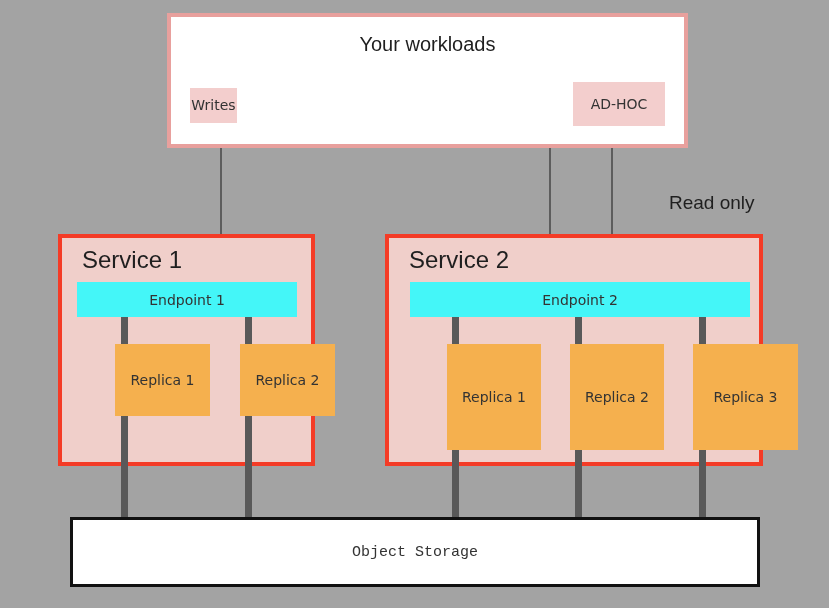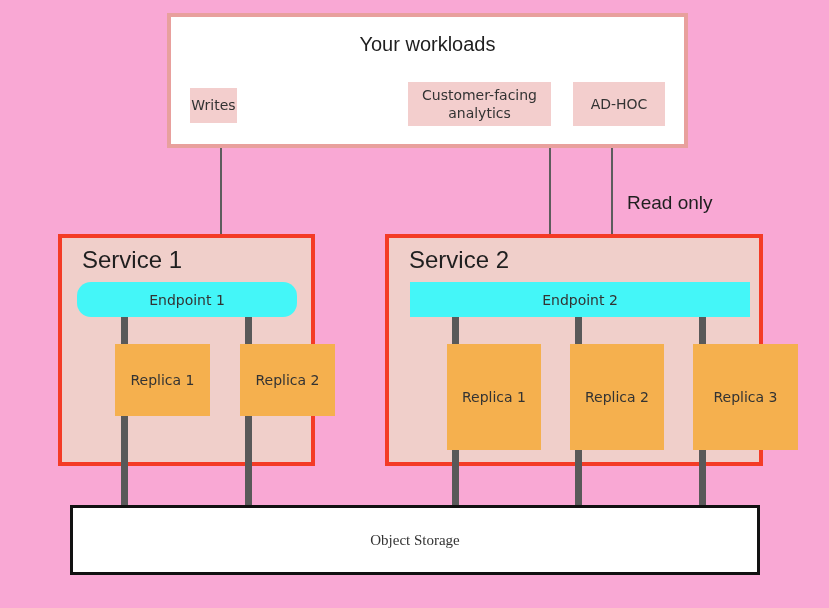--- a/index.html
+++ b/index.html
@@ -1,21 +1,21 @@
 <!DOCTYPE html>
 <html style="--c-panel-border: #e8a09d; --c-workload-item-bg: #f3cecd; --c-service-bg: #f0cfca; --c-service-border: #f43b26; --c-endpoint-bg: #44f6f8; --c-replica-bg: #f5b04e; --c-connector: #595959; --c-arrow: #5d5d5d; --c-storage-border: #111111; --c-text-dark: #1f1f1f; --c-text-box: #333333;"><head>
 <meta charset="utf-8">
 <style>
   * { margin: 0; padding: 0; box-sizing: border-box; }
   html, body { background: #ffffff; }
   #canvas {
     position: relative;
     width: 829px;
     height: 608px;
-    background: #f9a8d4;
+    background: #a3a3a3;
     overflow: hidden;
     font-family: "Liberation Sans", sans-serif;
     padding-left: 48px;
   }
   .abs { position: absolute; }
 
   
   .workloads-box {
     left: 167px; top: 13px; width: 521px; height: 135px;
     border: 4px solid var(--c-panel-border);
@@ -43,21 +43,21 @@
   .wl-cfa     { left: 408px; top: 82px; width: 143px; height: 44px; }
   .wl-adhoc   { left: 573px; top: 82px; width: 92px;  height: 44px; }
 
   
   .zone-label {
     font-size: 19px;
     color: var(--c-text-dark);
     z-index: 2;
   }
   .zone-left  { left: 30px;  top: 192px; }
-  .zone-right { left: 627px; top: 192px; }
+  .zone-right { left: 669px; top: 192px; }
 
   
   .service-box {
     background: var(--c-service-bg);
     border: 4px solid var(--c-service-border);
     z-index: 1;
   }
   .svc1 { left: 58px;  top: 234px; width: 257px; height: 232px; }
   .svc2 { left: 385px; top: 234px; width: 378px; height: 232px; }
   .service-name {
@@ -69,21 +69,21 @@
   .svc2-name { left: 409px; top: 246px; text-align: right; }
 
   .endpoint-bar {
     background: var(--c-endpoint-bg);
     color: var(--c-text-box);
     font-family: "DejaVu Sans", sans-serif;
     font-size: 14px;
     display: flex; align-items: center; justify-content: center;
     z-index: 2;
   }
-  .ep1 { left: 77px;  top: 282px; width: 220px; height: 35px; border-radius: 14px; }
+  .ep1 { left: 77px;  top: 282px; width: 220px; height: 35px; }
   .ep2 { left: 410px; top: 282px; width: 340px; height: 35px; }
 
   .replica-box {
     background: var(--c-replica-bg);
     color: var(--c-text-box);
     font-family: "DejaVu Sans", sans-serif;
     font-size: 14px;
     display: flex; align-items: center; justify-content: center;
     z-index: 4;
     margin-left: 38px;
@@ -101,25 +101,25 @@
     z-index: 3;
   }
   .c1 { left: 121px; }
   .c2 { left: 245px; }
   .c3 { left: 452px; }
   .c4 { left: 575px; }
   .c5 { left: 699px; }
 
   
   .storage-box {
-    left: 70px; top: 505px; width: 690px; height: 70px;
+    left: 70px; top: 517px; width: 690px; height: 70px;
     background: #ffffff;
     border: 3px solid var(--c-storage-border);
     display: flex; align-items: center; justify-content: center;
-    font-family: Liberation Serif, serif;
+    font-family: Liberation Mono, monospace;
     font-size: 15px;
     color: var(--c-text-box);
     z-index: 5;
   }
 
   
   .arrow { z-index: 6; }
   .arrow-line {
     position: absolute;
     width: 2px;
@@ -141,21 +141,20 @@
 </style>
 </head>
 <body>
 
 <div id="canvas">
 
   <div class="abs workloads-box"></div>
   <div class="abs workloads-title">Your workloads</div>
 
   <div class="abs workload-item wl-writes">Writes</div>
-  <div class="abs workload-item wl-cfa">Customer-facing analytics</div>
   <div class="abs workload-item wl-adhoc">AD-HOC</div>
 
   <div class="abs zone-label zone-right">Read only</div>
 
   <div class="abs service-box svc1"></div>
   <div class="abs service-name svc1-name">Service 1</div>
   <div class="abs endpoint-bar ep1">Endpoint 1</div>
 
   <div class="abs service-box svc2"></div>
   <div class="abs service-name svc2-name">Service 2</div>

